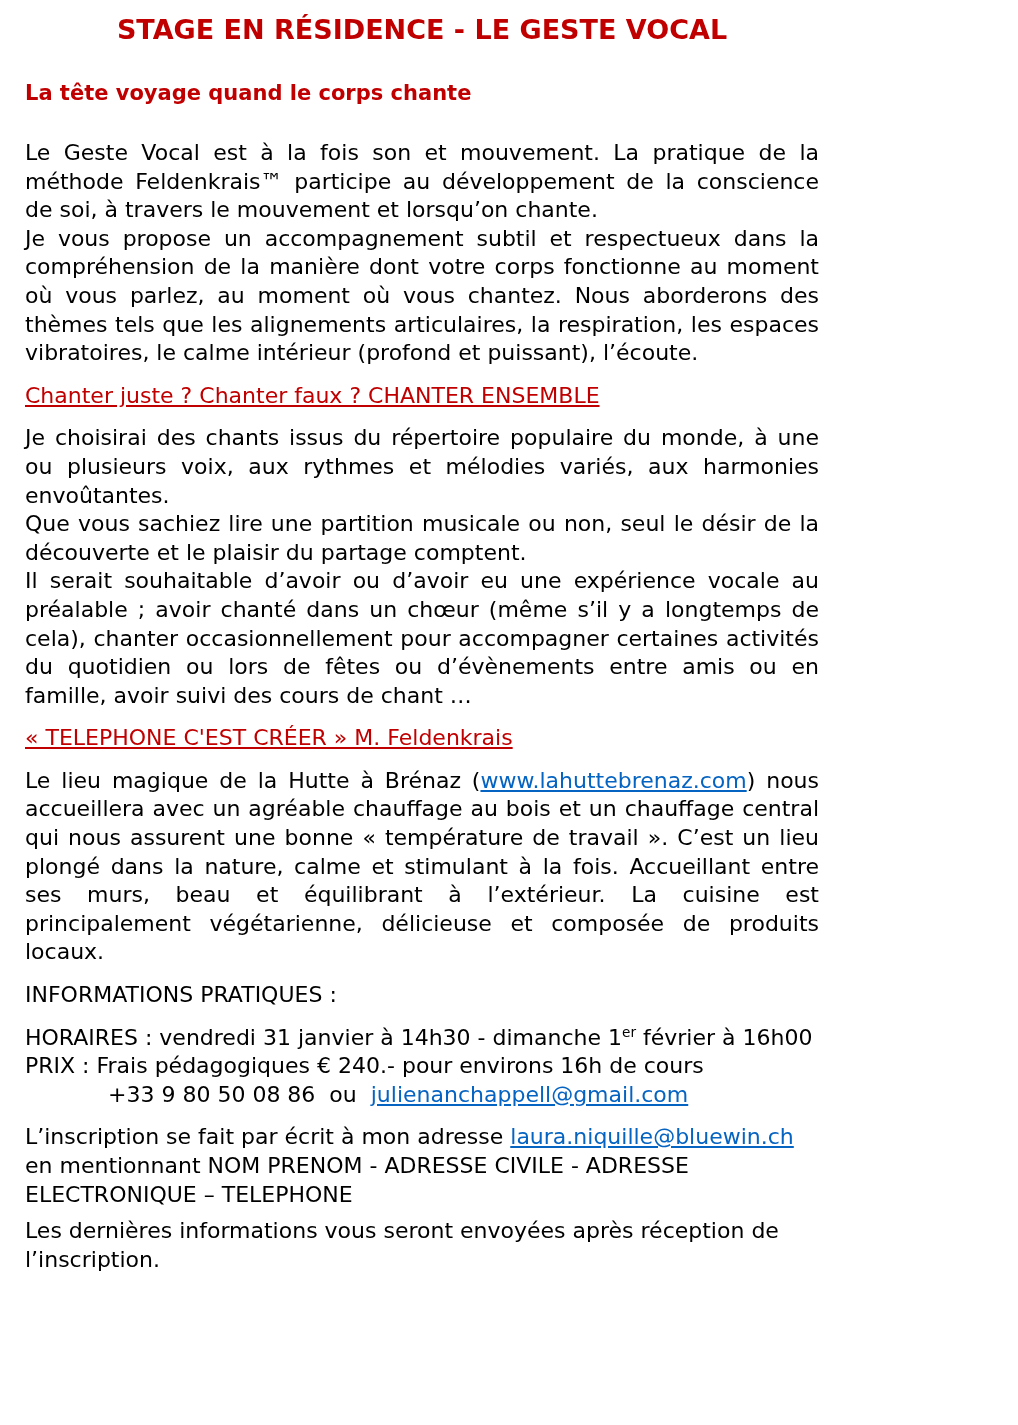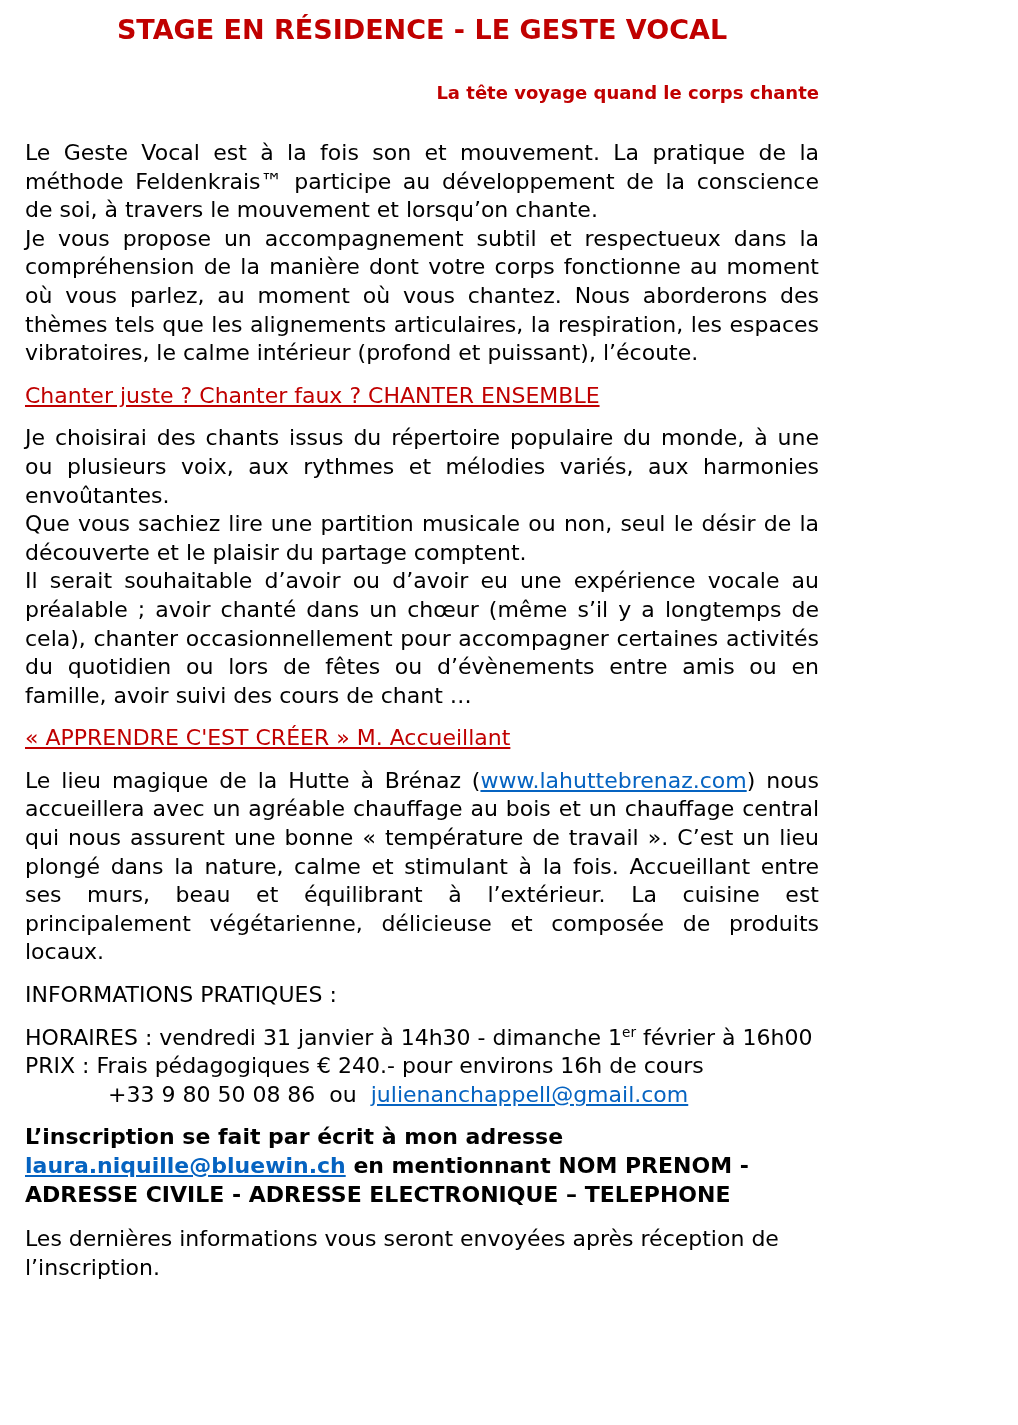--- a/index.html
+++ b/index.html
@@ -23,25 +23,25 @@
   .title{
     margin:6px 0 0 0;
     font-size:27px;
     line-height:32px;
     font-weight:bold;
     color:var(--red);
     text-align:center;
   }
   .subtitle{
     margin:31px 0 0 0;
-    font-size:18px;
+    font-size:21px;
     line-height:32px;
     font-weight:bold;
     color:var(--red);
-    text-align:right;
+    text-align:left;
   }
   p{
     margin:0;
     font-size:22px;
     line-height:28.6px;
   }
   .justify p, p.justify{ text-align:justify; }
   .block{ margin:0 0 14px 0; }
   .intro{ margin-top:30px; }
   .red-heading{
@@ -54,21 +54,21 @@
   sup{
     font-size:0.62em;
     line-height:0;
     vertical-align:super;
   }
   a.link{
     color:var(--link);
     text-decoration:underline;
     cursor:pointer;
   }
-  .no-gap{ margin-bottom:16px;font-weight:bold; }
+  .no-gap{ margin-bottom:8px; }
 </style>
 </head>
 <body>
 
 <main class="doc">
 
   <h1 class="title">STAGE EN RÉSIDENCE - LE GESTE VOCAL</h1>
 
   <h2 class="subtitle">La tête voyage quand le corps chante</h2>
 
@@ -78,21 +78,21 @@
   </section>
 
   <p class="red-heading">Chanter juste ? Chanter faux ? CHANTER ENSEMBLE</p>
 
   <section class="block justify">
     <p>Je choisirai des chants issus du répertoire populaire du monde, à une ou plusieurs voix, aux rythmes et mélodies variés, aux harmonies envoûtantes.</p>
     <p>Que vous sachiez lire une partition musicale ou non, seul le désir de la découverte et le plaisir du partage comptent.</p>
     <p>Il serait souhaitable d’avoir ou d’avoir eu une expérience vocale au préalable ; avoir chanté dans un chœur (même s’il y a longtemps de cela), chanter occasionnellement pour accompagner certaines activités du quotidien ou lors de fêtes ou d’évènements entre amis ou en famille, avoir suivi des cours de chant …</p>
   </section>
 
-  <p class="red-heading">« APPRENDRE C'EST CRÉER » M. Accueillant</p>
+  <p class="red-heading">« TELEPHONE C'EST CRÉER » M. Feldenkrais</p>
 
 
   <p class="block justify"><span>Le lieu magique de la Hutte à Brénaz (</span><a class="link">www.lahuttebrenaz.com</a><span>) nous accueillera avec un agréable chauffage au bois et un chauffage central qui nous assurent une bonne « température de travail ». C’est un lieu plongé dans la nature, calme et stimulant à la fois. Accueillant entre ses murs, beau et équilibrant à l’extérieur. La cuisine est principalement végétarienne, délicieuse et composée de produits locaux.</span></p>
 
   <p class="block">INFORMATIONS PRATIQUES :</p>
 
   <div class="info-lines">
     <p><span>HORAIRES : vendredi 31 janvier à 14h30 - dimanche 1</span><sup>er</sup><span> février à 16h00</span></p>
     <p>PRIX : Frais pédagogiques € 240.- pour environs 16h de cours</p>
     <p class="indent"><span>+33 9 80 50 08 86&nbsp; ou&nbsp; </span><a class="link">julienanchappell@gmail.com</a></p>

